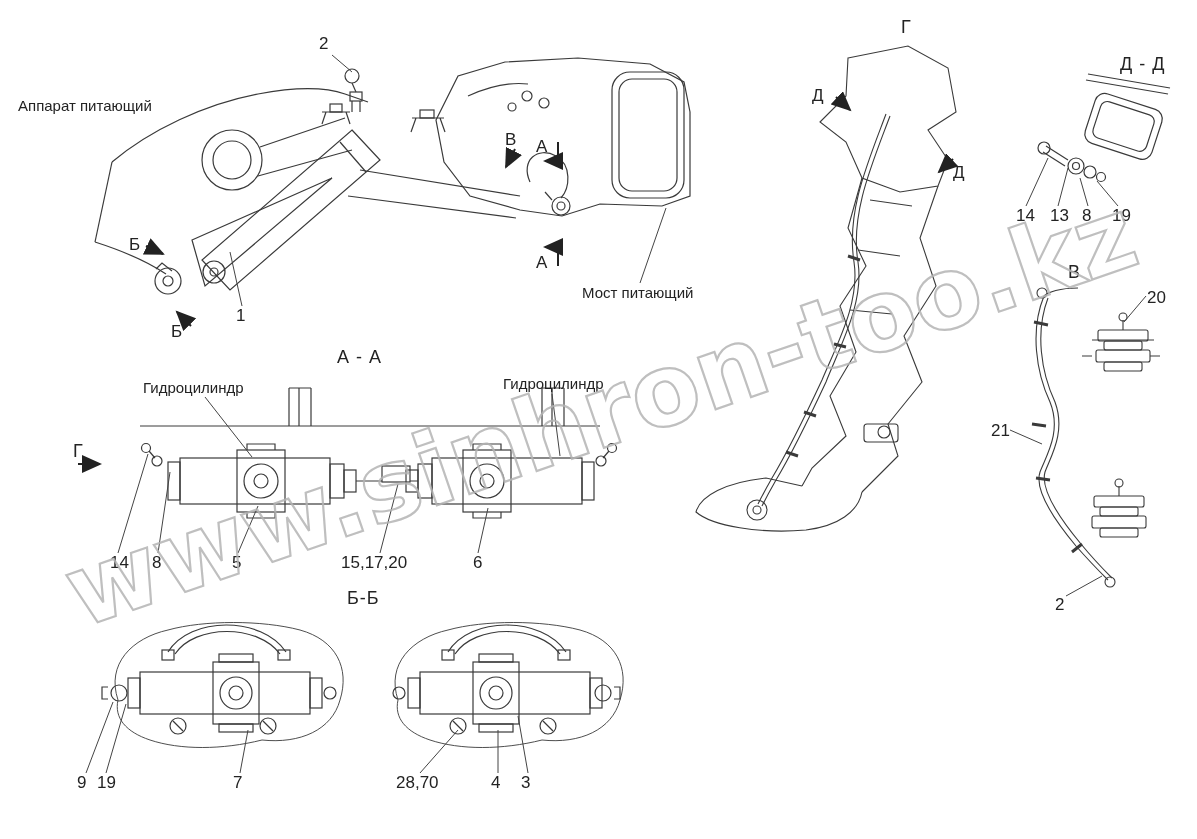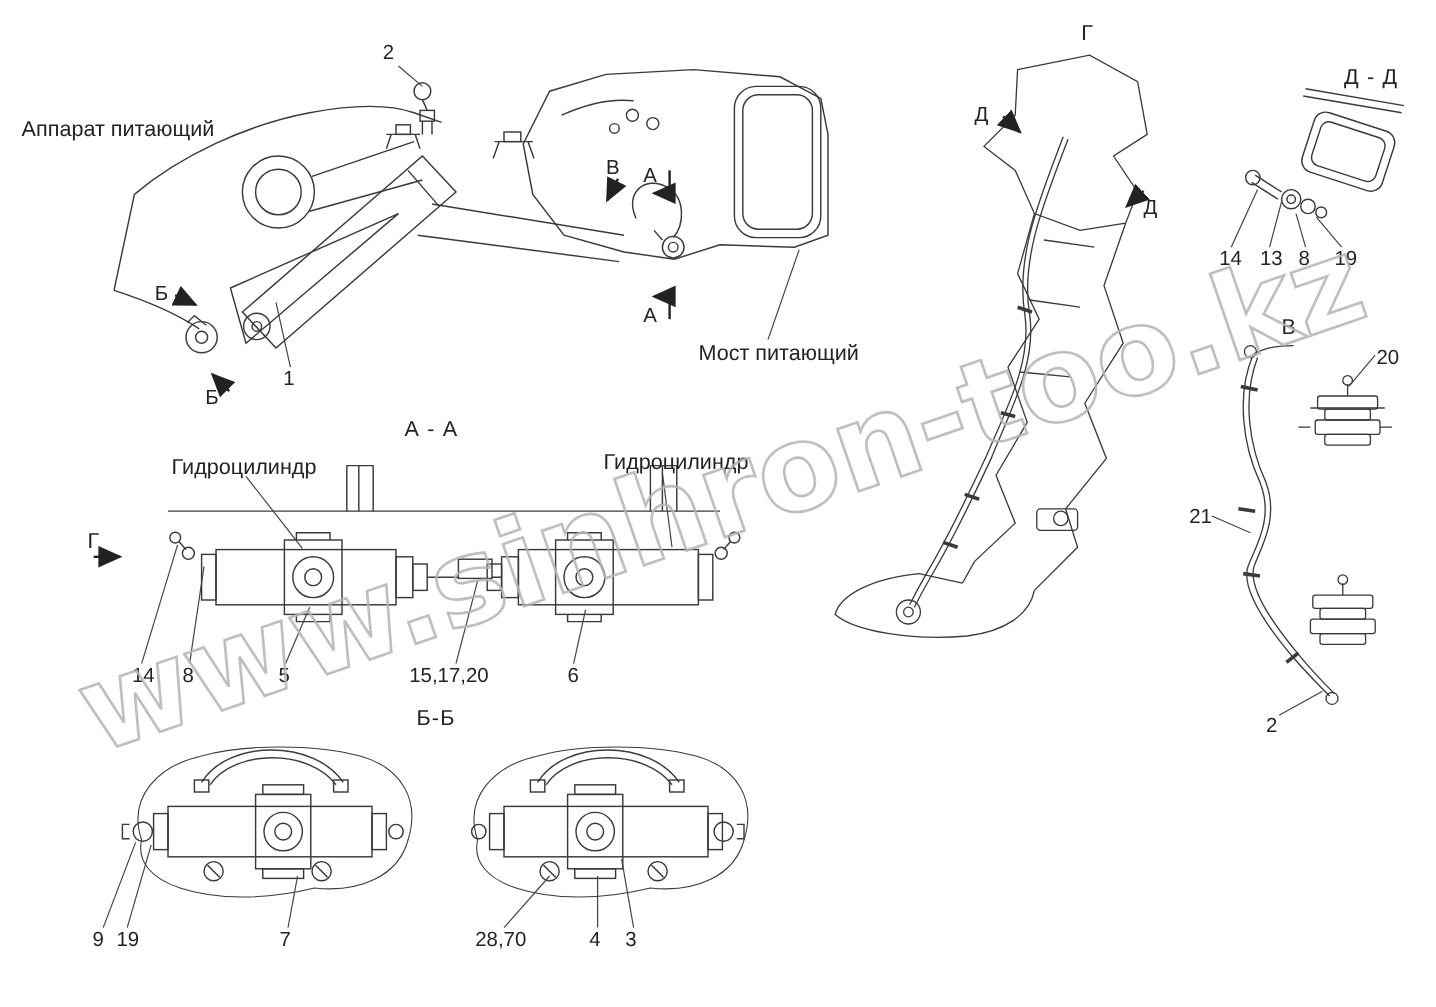--- a/index.html
+++ b/index.html
@@ -2,21 +2,21 @@
 <html><head>
 <meta charset="utf-8">
 <style>
   *{margin:0;padding:0;box-sizing:border-box}
   html,body{background:#ffffff}
   .canvas{position:relative;width:1197px;height:839px;background:#fff;overflow:hidden;
           font-family:"Liberation Sans",sans-serif;color:#222}
   svg.art{position:absolute;left:0;top:0;width:100%;height:100%;z-index:0}
   svg.wm{position:absolute;left:0;top:0;width:100%;height:100%;z-index:3;pointer-events:none}
   .lbl{position:absolute;z-index:2;color:#232323;white-space:nowrap;line-height:1.1}
-  .txt{font-size:18px}
+  .txt{font-size:15px}
   .num{font-size:17px}
   .sec{font-size:18px;letter-spacing:1px}
 </style>
 </head>
 <body>
 
 <div class="canvas">
 
   <svg class="art" viewBox="0 0 1197 839">
     <defs>

